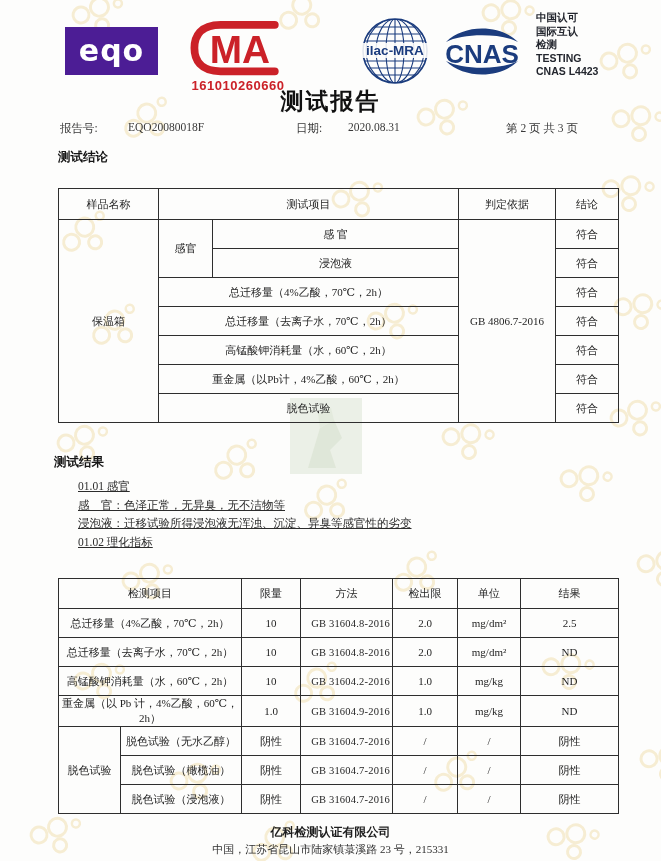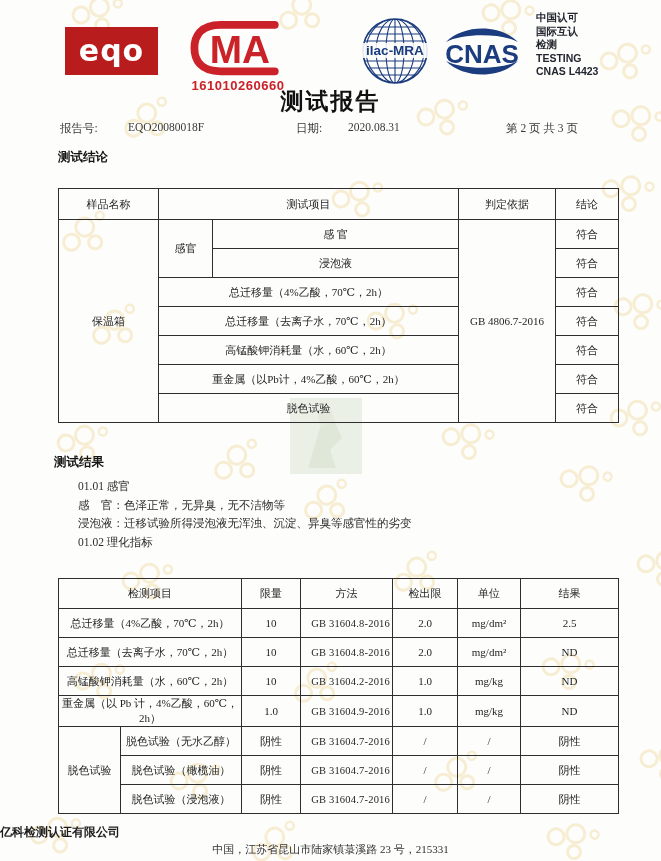--- a/index.html
+++ b/index.html
@@ -6,50 +6,50 @@
   body{
     width:661px;height:861px;position:relative;overflow:hidden;
     background:#fdfdfc;color:#262626;
     font-family:"Liberation Serif","DejaVu Serif",serif;
   }
   
   .wm{position:absolute;color:#f2e0b2;opacity:.55;z-index:0;pointer-events:none;}
   .wm.r1{transform:rotate(14deg);} .wm.r2{transform:rotate(-12deg);} .wm.r3{transform:rotate(28deg);}
   .stamp-wm{position:absolute;left:290px;top:398px;width:72px;height:76px;z-index:0;opacity:.55;}
   
-  .logo-eqo{position:absolute;left:65px;top:27px;width:93px;height:48px;background:#b91c1c;
+  .logo-eqo{position:absolute;left:65px;top:27px;width:93px;height:48px;background:#4c1d95;
     display:flex;align-items:center;justify-content:center;z-index:2;}
   .logo-eqo span{color:#fff;font:bold 30px/1 "DejaVu Sans","Liberation Sans",sans-serif;letter-spacing:1px;}
   .logo-cma{position:absolute;left:188px;top:17px;width:100px;height:62px;z-index:2;}
   .cma-number{position:absolute;left:186px;top:79px;width:104px;text-align:center;color:#cb2128;
     font:bold 13px/1 "Liberation Sans",sans-serif;letter-spacing:.5px;z-index:2;}
   .logo-ilac{position:absolute;left:359px;top:15px;width:72px;height:72px;z-index:2;}
   .logo-cnas{position:absolute;left:436px;top:27px;width:92px;height:50px;z-index:2;}
   .accred{position:absolute;left:536px;top:11px;z-index:2;
     font:bold 10.5px/13.5px "Liberation Sans",sans-serif;color:#23262e;}
   .doc-title{position:absolute;left:0;top:88px;width:661px;text-align:center;z-index:2;
     font:bold 23px/1.2 "Liberation Sans",sans-serif;letter-spacing:2px;color:#111;}
   .info-row{position:absolute;top:121px;z-index:2;font-size:11.5px;color:#3a3a3a;}
   
   .sec-heading{position:absolute;z-index:2;font:bold 12.5px/1.2 "Liberation Sans",sans-serif;color:#151515;}
   .results-block{position:absolute;left:50px;top:477px;z-index:2;font-size:11.5px;line-height:18.5px;color:#2c2c2c;}
-  .results-block .indent{margin-left:28px;}
+  .results-block .indent{margin-left:28px;text-decoration:underline;}
   
   table{position:absolute;left:58px;border-collapse:collapse;table-layout:fixed;z-index:1;background:transparent;}
   td,th{border:1px solid #2e2e2e;text-align:center;vertical-align:middle;padding:0 2px;
     font-weight:normal;font-size:11px;color:#242424;}
   #table-conclusion{top:188px;width:560px;}
   #table-conclusion th{height:30px;margin-left:44px;}
   #table-conclusion td{height:28px;}
   #table-results{top:578px;width:560px;}
   #table-results th{height:29px;}
   #table-results td{height:28px;}
   .method{font-size:10.5px;letter-spacing:.2px;text-align:right;}
   
-  .footer-company{position:absolute;left:0;top:825px;width:661px;text-align:left;z-index:2;
+  .footer-company{position:absolute;left:0;top:825px;width:661px;text-align:center;z-index:2;
     font:bold 12px/1.3 "Liberation Sans",sans-serif;color:#1d1d1d;}
   .footer-address{position:absolute;left:0;top:842px;width:661px;text-align:center;z-index:2;
     font-size:11px;color:#2e2e2e;}
 </style>
 </head>
 <body>
 
 <svg width="0" height="0" style="position:absolute" aria-hidden="true">
   <defs>
     <g id="wm-shape" fill="none" stroke="currentColor" stroke-width="3">

